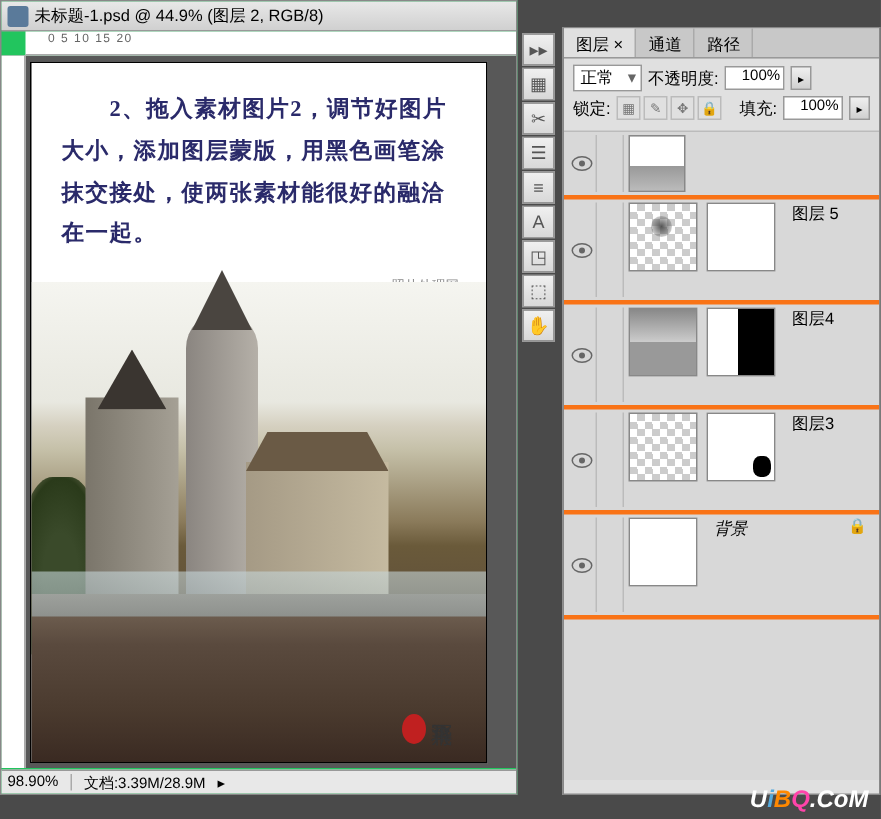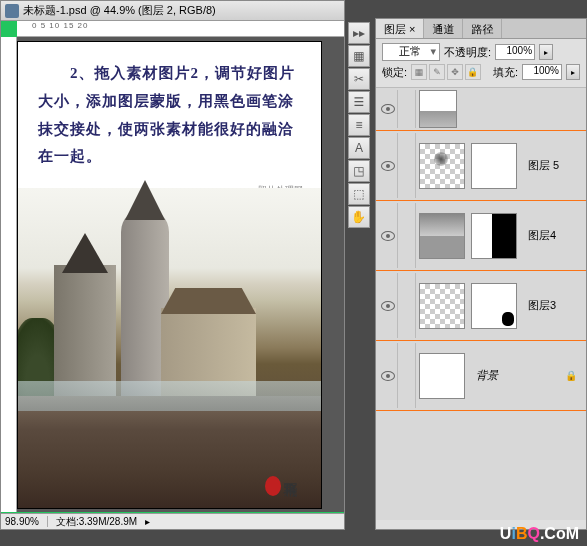--- a/index.html
+++ b/index.html
@@ -3,21 +3,21 @@
 <meta charset="utf-8">
 <style>
 *{margin:0;padding:0;box-sizing:border-box;font-family:"Microsoft YaHei",Arial,sans-serif}
 body{width:587px;height:546px;background:#4a4a4a;overflow:hidden;position:relative}
 .doc-window{position:absolute;left:0;top:0;width:345px;height:530px;background:#22c55e;border:1px solid #888}
 .title-bar{height:20px;background:linear-gradient(#e8e8e8,#d0d0d0);border-bottom:1px solid #999;display:flex;align-items:center;padding:0 4px;font-size:11px}
 .title-bar .icon{width:14px;height:14px;background:#5a7a9a;margin-right:4px;border-radius:2px}
 .ruler-h{height:16px;background:#fff;border-bottom:1px solid #aaa;margin-left:16px;font-size:8px;color:#666;position:relative;overflow:hidden}
 .ruler-h::before{content:"0        5       10       15       20";position:absolute;left:15px;letter-spacing:1px}
 .ruler-v{position:absolute;left:0;top:36px;width:16px;height:475px;background:#fff;border-right:1px solid #aaa;font-size:8px;color:#666}
-.canvas{margin-left:16px;height:475px;background:#585858;overflow:hidden;display:flex;padding-top:4px}
+.canvas{height:475px;background:#585858;overflow:hidden;display:flex;justify-content:center;padding-top:4px}
 .artwork{width:305px;height:468px;background:#fff;border:1px solid #000;position:relative;overflow:hidden}
 .art-text{padding:18px 20px 0;font-size:15px;font-weight:bold;color:#2a2a6a;line-height:1.85;letter-spacing:1px;font-family:"SimSun",serif}
 .castle-area{position:absolute;bottom:0;left:0;right:0;height:320px;background:linear-gradient(#f5f5f0 0%,#e8e8e0 25%,#d5d0c0 30%,#c5c0a8 35%,#8a7a5a 50%,#6a5a3a 55%,#5a4a3a 75%,#3a3028 100%)}
 .photops-logo{position:absolute;right:18px;top:142px;font-size:10px;text-align:right}
 .photops-logo .sub{color:#888;font-size:9px}
 .photops-logo .main{font-size:22px;font-weight:bold;letter-spacing:-1px}
 .photops-logo .p1{color:#0099ff}.photops-logo .p2{color:#ff9900}.photops-logo .p3{color:#cc0000}.photops-logo .p4{color:#ff00cc}.photops-logo .p5{color:#009900}.photops-logo .p6{color:#6600cc}.photops-logo .p7{color:#0066ff}
 .photops-logo .url{color:#999;font-size:8px}
 .castle-shape{position:absolute;bottom:105px;left:8px;width:200px;height:195px}
 .tower1{position:absolute;left:95px;bottom:0;width:48px;height:195px;background:linear-gradient(90deg,#8a8580,#b5b0a8);border-radius:24px 24px 0 0}
@@ -34,46 +34,46 @@
 .status-bar{position:absolute;bottom:0;left:0;right:0;height:16px;background:#e8e8e8;border-top:1px solid #999;font-size:10px;display:flex;align-items:center;padding:0 4px;gap:8px}
 .status-bar .sep{border-right:1px solid #aaa;padding-right:8px}
 .toolbar{position:absolute;left:348px;top:22px;width:22px;display:flex;flex-direction:column;gap:1px}
 .tool-btn{width:22px;height:22px;background:linear-gradient(#f0f0f0,#d8d8d8);border:1px solid #999;display:flex;align-items:center;justify-content:center;font-size:12px;color:#555}
 .layers-panel{position:absolute;right:0;top:18px;width:212px;height:512px;background:#e0e0e0;border:1px solid #888}
 .panel-tabs{height:20px;display:flex;background:#c8c8c8;border-bottom:1px solid #999;font-size:11px}
 .panel-tab{padding:3px 8px;border-right:1px solid #aaa;cursor:pointer}
 .panel-tab.active{background:#e0e0e0;font-weight:normal}
 .panel-controls{padding:4px 6px;font-size:11px;border-bottom:1px solid #bbb}
 .ctrl-row{display:flex;align-items:center;gap:4px;margin-bottom:3px}
-.ctrl-select{height:18px;border:1px solid #999;background:#fff;padding:0 18px 0 16px;font-size:11px;position:relative}
+.ctrl-select{height:18px;border:1px solid #999;background:#fff;padding:0 18px 0 4px;font-size:11px;position:relative}
 .ctrl-select::after{content:"▾";position:absolute;right:3px;top:1px;color:#666}
 .ctrl-input{width:40px;height:16px;border:1px solid #999;background:#fff;text-align:right;padding-right:2px;font-size:10px}
 .ctrl-btn{width:14px;height:16px;background:linear-gradient(#f0f0f0,#d0d0d0);border:1px solid #999;font-size:8px;display:flex;align-items:center;justify-content:center}
 .lock-icons{display:flex;gap:2px}
 .lock-icons span{width:16px;height:16px;border:1px solid #bbb;display:inline-flex;align-items:center;justify-content:center;font-size:9px;color:#777}
 .layer-list{height:432px;overflow-y:auto;background:#d8d8d8}
-.layer-row{display:flex;align-items:center;min-height:70px;border-bottom:1px solid #f97316;padding:2px;font-size:11px}
+.layer-row{display:flex;min-height:70px;border-bottom:3px solid #f97316;padding:2px;font-size:11px}
 .layer-row.short{min-height:38px}
 .layer-row.selected{background:#7a9ac5;color:#fff}
 .vis-col{width:20px;display:flex;align-items:center;justify-content:center;border-right:1px solid #bbb;align-self:stretch}
 .eye{width:14px;height:10px;border:1px solid #666;border-radius:50%;position:relative}
 .eye::before{content:"";position:absolute;width:4px;height:4px;background:#666;border-radius:50%;left:4px;top:2px}
 .link-col{width:18px;align-self:stretch;border-right:1px solid #bbb}
 .thumb{width:46px;height:46px;border:1px solid #888;background:#fff;margin:0 3px;flex-shrink:0;position:relative;overflow:hidden}
 .thumb.small{width:38px;height:38px}
 .thumb.transparent{background:repeating-conic-gradient(#ccc 0 25%,#fff 0 50%) 0 0/10px 10px}
 .thumb.mask{background:#fff}
 .thumb.mask-black{background:#000}
 .thumb .sky{position:absolute;top:0;left:0;right:0;height:50%;background:linear-gradient(#888,#ccc)}
 .thumb .ground{position:absolute;bottom:0;left:0;right:0;height:50%;background:#7a6a4a}
 .thumb .blob{position:absolute;background:#000;border-radius:40%}
 .thumb .blob.white{background:#fff}
 .layer-name{margin-left:8px;flex:1}
 .lock-ind{font-size:10px;margin-right:6px}
-.uibq{position:absolute;bottom:3px;right:8px;font-size:16px;font-weight:bold;}
+.uibq{position:absolute;bottom:3px;right:8px;font-size:16px;font-weight:bold;font-style:italic}
 .uibq .u{color:#fff}.uibq .i{color:#5ad}.uibq .b{color:#f80}.uibq .q{color:#f4a}.uibq .c{color:#fff}
 </style>
 </head>
 <body>
 
 <div class="doc-window">
   <div class="title-bar">
     <span class="icon"></span>
     <span>未标题-1.psd @ 44.9% (图层 2, RGB/8)</span>
   </div>

